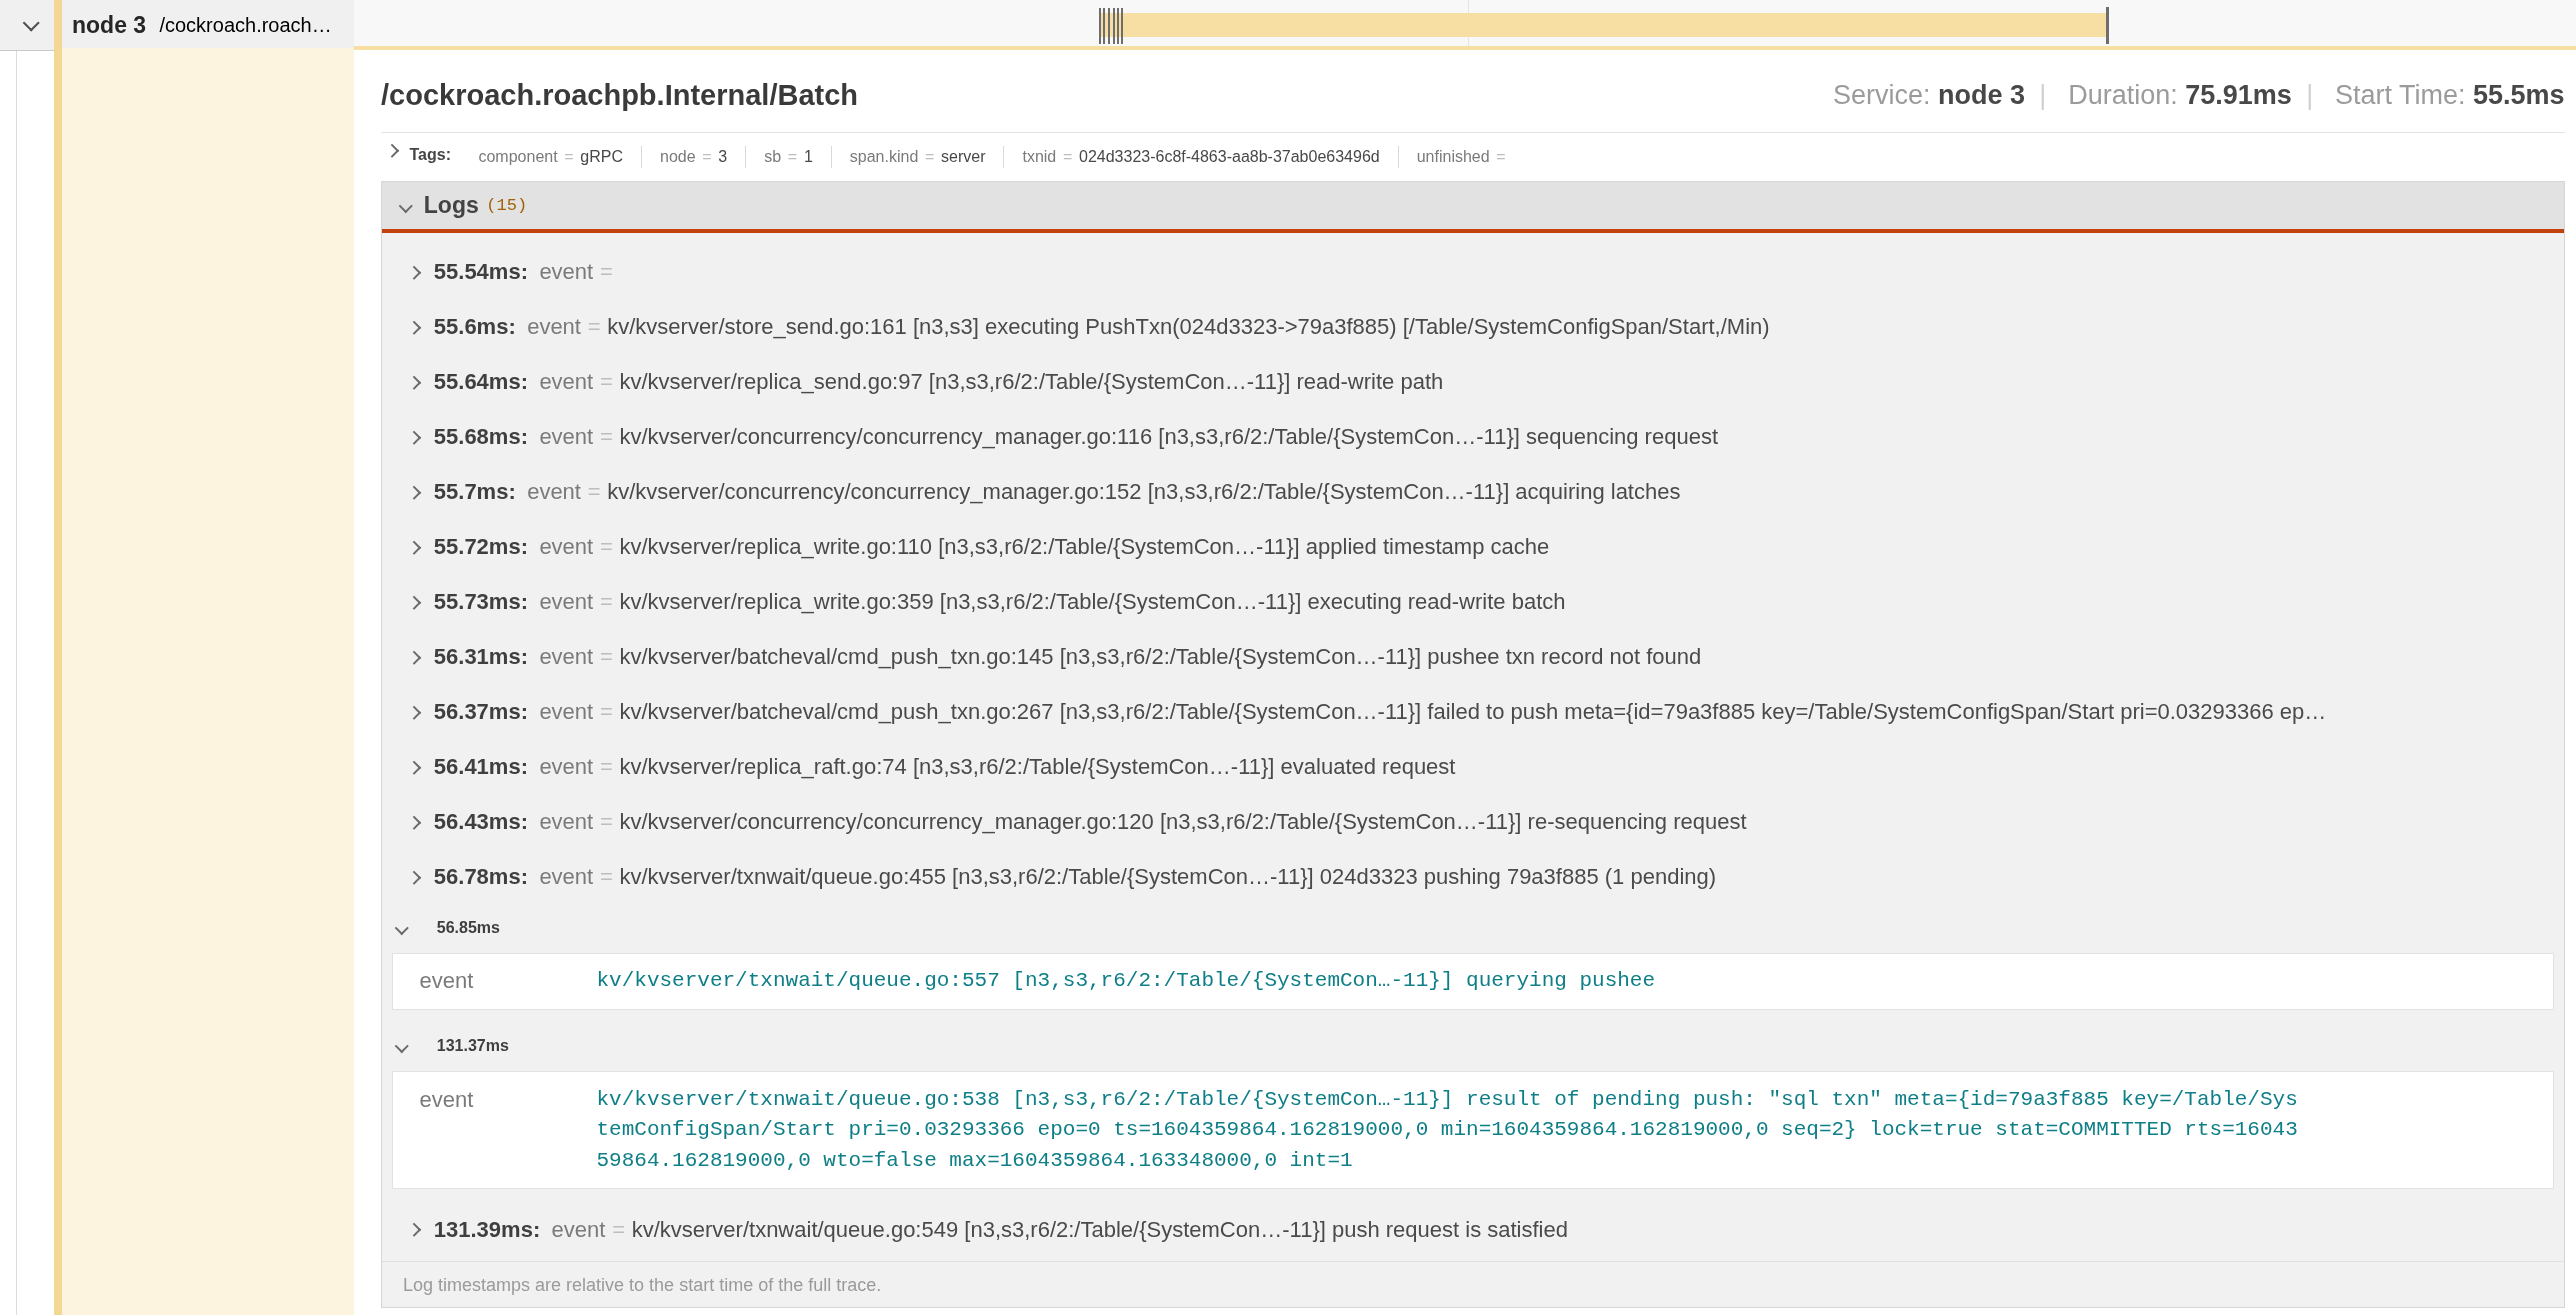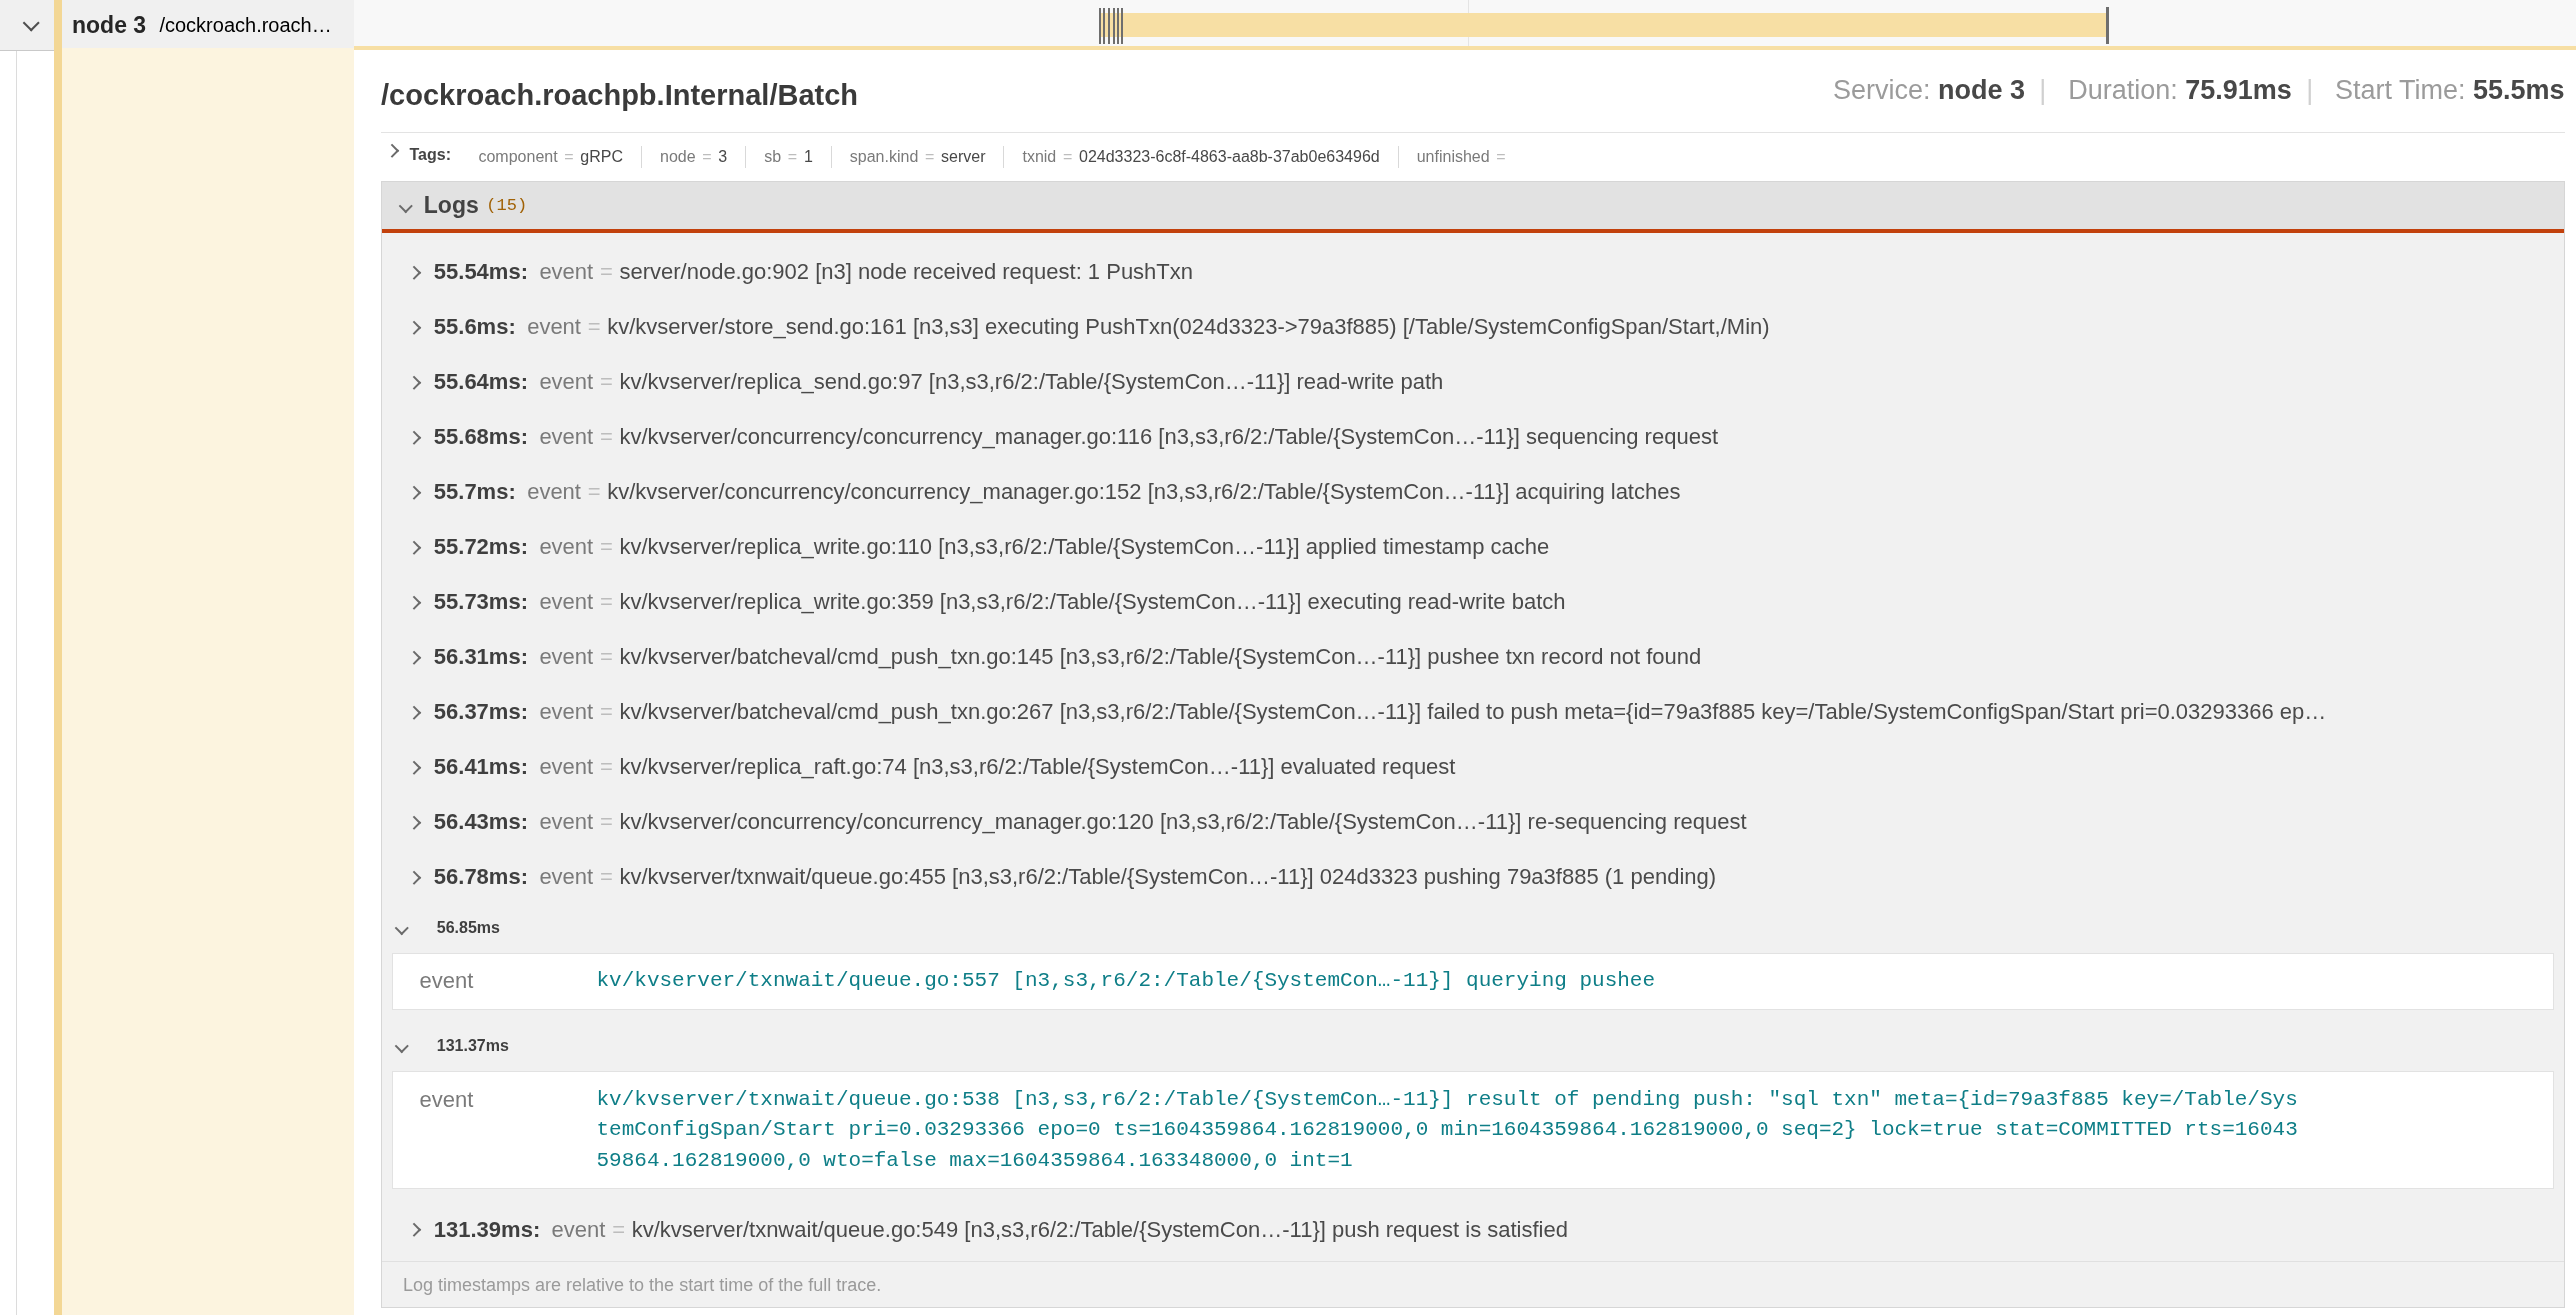--- a/index.html
+++ b/index.html
@@ -33,21 +33,21 @@
   
   .chev { display: inline-block; width: 12.4px; height: 12.4px;
     border-right: 2.9px solid #4f4f4f; border-bottom: 2.9px solid #4f4f4f; }
   .chev.down { transform: rotate(45deg); }
   .chev.right { transform: rotate(-45deg); }
   .chev.sm { width: 9.5px; height: 9.5px; border-width: 2.4px; border-color: #6b6b6b; }
 
   
   .panel { position: absolute; left: 354px; top: 46px; width: 2222px; height: 1270px;
     background: #fff; border-top: 4.8px solid #f7dfa4; padding: 0 11.4px 0 27px; z-index: 2; }
-  .title-row { display: flex; justify-content: space-between; margin-top: 25px; }
+  .title-row { display: flex; justify-content: space-between; align-items: flex-end; margin-top: 25px; }
   .span-title { font-size: 29px; line-height: 40px; font-weight: 600; color: #3a3a3a; }
   .overview { font-size: 27px; color: #9b9b9b; white-space: nowrap; padding-bottom: 3.8px; }
   .overview b { color: #484848; font-weight: 700; }
   .overview .sep { color: #d0d0d0; margin: 0 14.3px; font-weight: 400; }
   .divider { border-bottom: 1px solid #e3e3e3; margin-top: 17px; }
 
   .tags-row { display: flex; align-items: flex-start; padding: 13.3px 0 11.4px 5.7px; font-size: 16px; }
   .tags-label { font-weight: 700; color: #454545; margin: 0 9.5px 0 13.3px; }
   .tag-list { display: flex; align-items: center; }
   .tag-item { padding: 1.9px 18px; border-right: 1px solid #d9d9d9; white-space: nowrap; }
@@ -157,21 +157,20 @@
       <span class="logs-title">Logs</span>
       <span class="logs-count">(15)</span>
     </div>
 
     <div class="logs-body">
       <div class="log-row">
         <span class="chev right sm"></span>
         <span class="l-time">55.54ms:</span>
         <span class="l-key">event</span>
         <span class="l-eq">=</span>
-        <span class="l-val">server/node.go:902 [n3] node received request: 1 PushTxn</span>
       </div>
       <div class="log-row">
         <span class="chev right sm"></span>
         <span class="l-time">55.6ms:</span>
         <span class="l-key">event</span>
         <span class="l-eq">=</span>
         <span class="l-val">kv/kvserver/store_send.go:161 [n3,s3] executing PushTxn(024d3323-&gt;79a3f885) [/Table/SystemConfigSpan/Start,/Min)</span>
       </div>
       <div class="log-row">
         <span class="chev right sm"></span>

